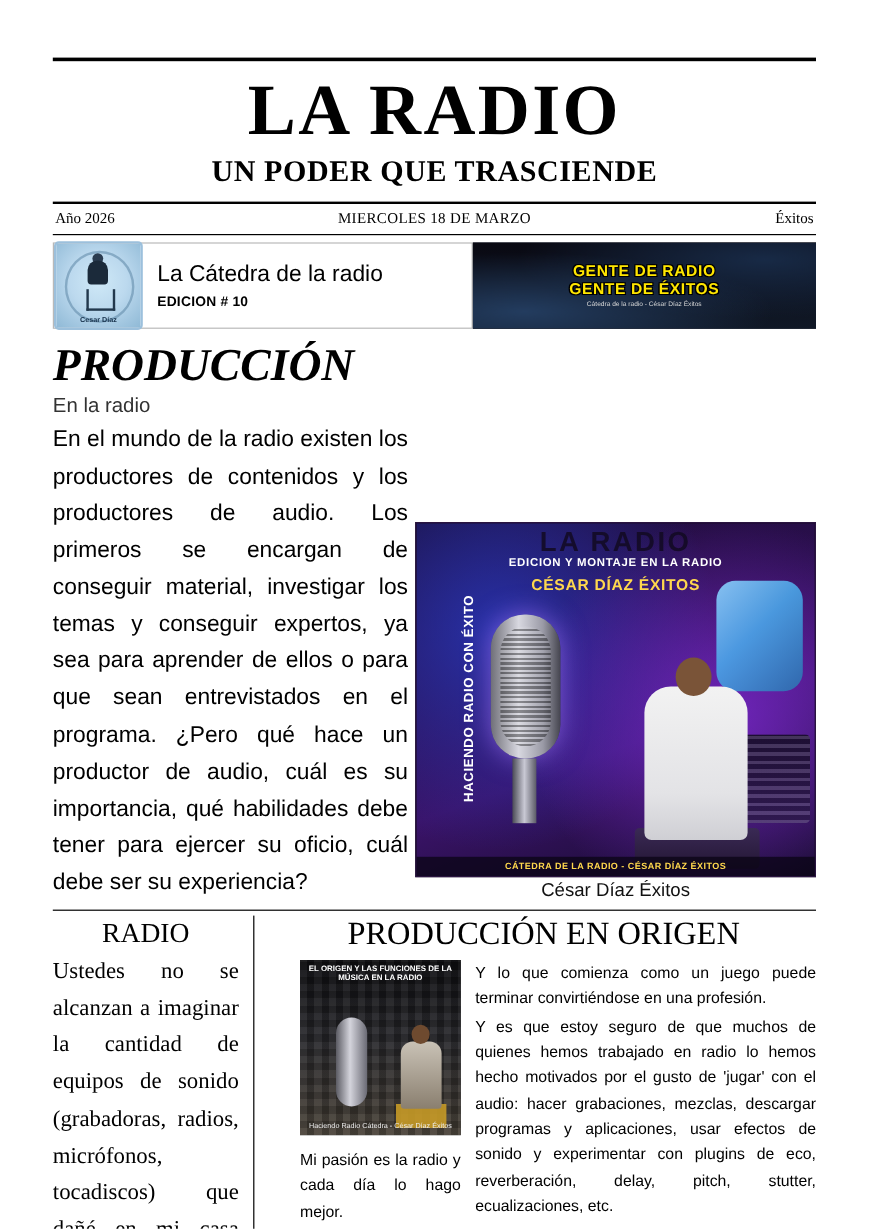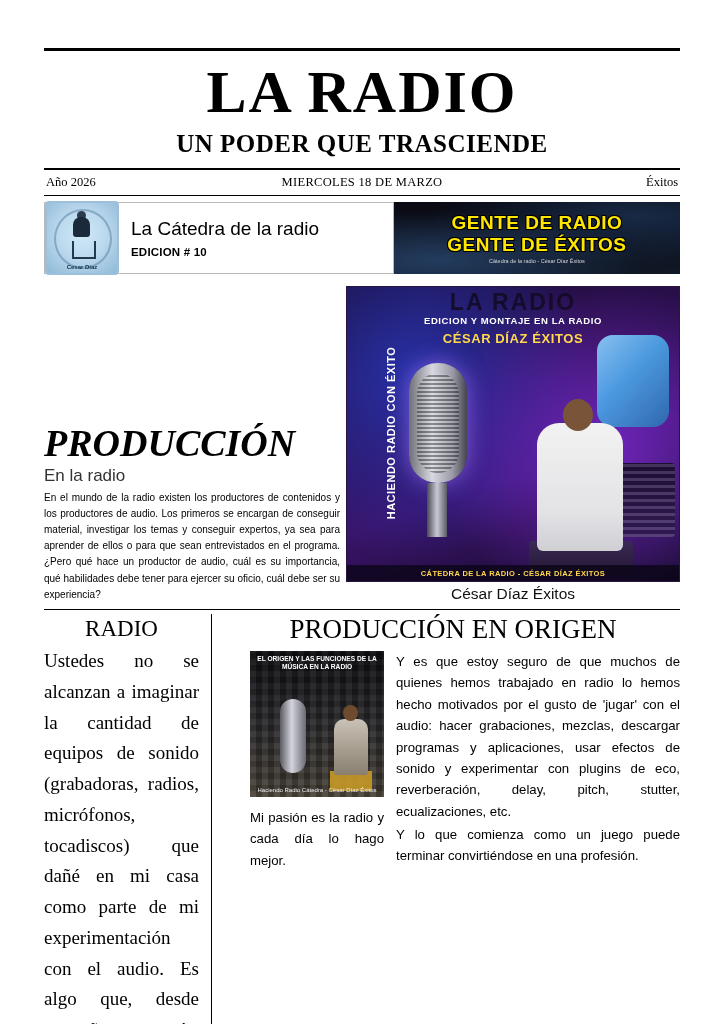--- a/index.html
+++ b/index.html
@@ -165,21 +165,21 @@
     inset: 0;
     background:
       radial-gradient(ellipse at 15% 80%, rgba(40,70,110,.8), transparent 60%),
       radial-gradient(ellipse at 85% 20%, rgba(25,45,75,.9), transparent 60%),
       linear-gradient(180deg, #090912 0%, #101826 100%);
   }
   .banner-right .l1, .banner-right .l2 {
     position: relative;
     font-family: "Liberation Sans", sans-serif;
     font-weight: 700;
-    font-size: 19px;
+    font-size: 13px;
     letter-spacing: .5px;
     color: #ffe600;
     text-shadow: 1px 1px 0 #000, -1px -1px 0 #000, 1px -1px 0 #000, -1px 1px 0 #000;
     line-height: 1.15;
   }
   .banner-right .caption {
     position: relative;
     font-family: "Liberation Sans", sans-serif;
     font-size: 5.5px;
     color: #d6d6d6;
@@ -206,21 +206,21 @@
   }
   .subhead {
     font-family: "Liberation Sans", sans-serif;
     font-size: 17px;
     font-weight: 400;
     color: #333;
     margin: 2px 0 4px 0;
   }
   .body-text {
     font-family: "Liberation Sans", sans-serif;
-    font-size: 10px;
+    font-size: 19px;
     line-height: 1.62;
     text-align: justify;
     margin: 0;
   }
   .lead-figure {
     flex: 1 1 auto;
   }
   .photo {
     position: relative;
     width: 100%;
@@ -577,20 +577,20 @@
             <div class="mstool"></div>
             <div class="mperson"></div>
             <div class="mhead"></div>
             <div class="mmic"></div>
             <div class="mcaption">Haciendo Radio
 Cátedra - César Díaz Éxitos</div>
           </div>
           <p>Mi pasión es la radio y cada día lo hago mejor.</p>
         </div>
         <div class="wide-col">
+          <p>Y lo que comienza como un juego puede terminar convirtiéndose en una profesión.</p>
           <p>Y es que estoy seguro de que muchos de quienes hemos trabajado en radio lo hemos hecho motivados por el gusto de 'jugar' con el audio: hacer grabaciones, mezclas, descargar programas y aplicaciones, usar efectos de sonido y experimentar con plugins de eco, reverberación, delay, pitch, stutter, ecualizaciones, etc.</p>
-          <p>Y lo que comienza como un juego puede terminar convirtiéndose en una profesión.</p>
         </div>
       </div>
     </div>
   </div>
 
 </div>
 
 </body></html>

